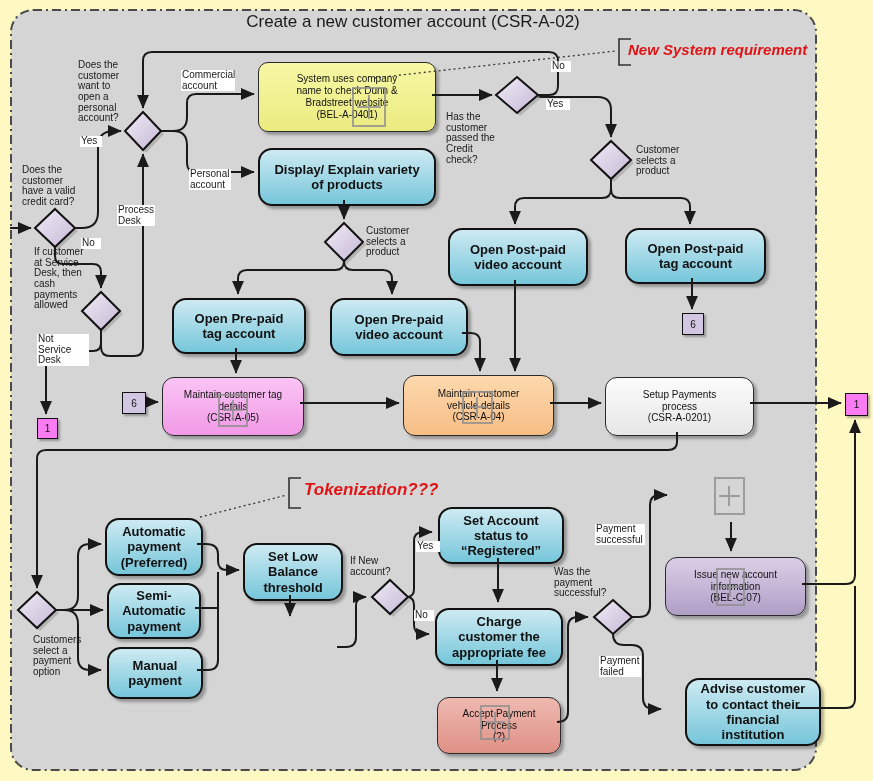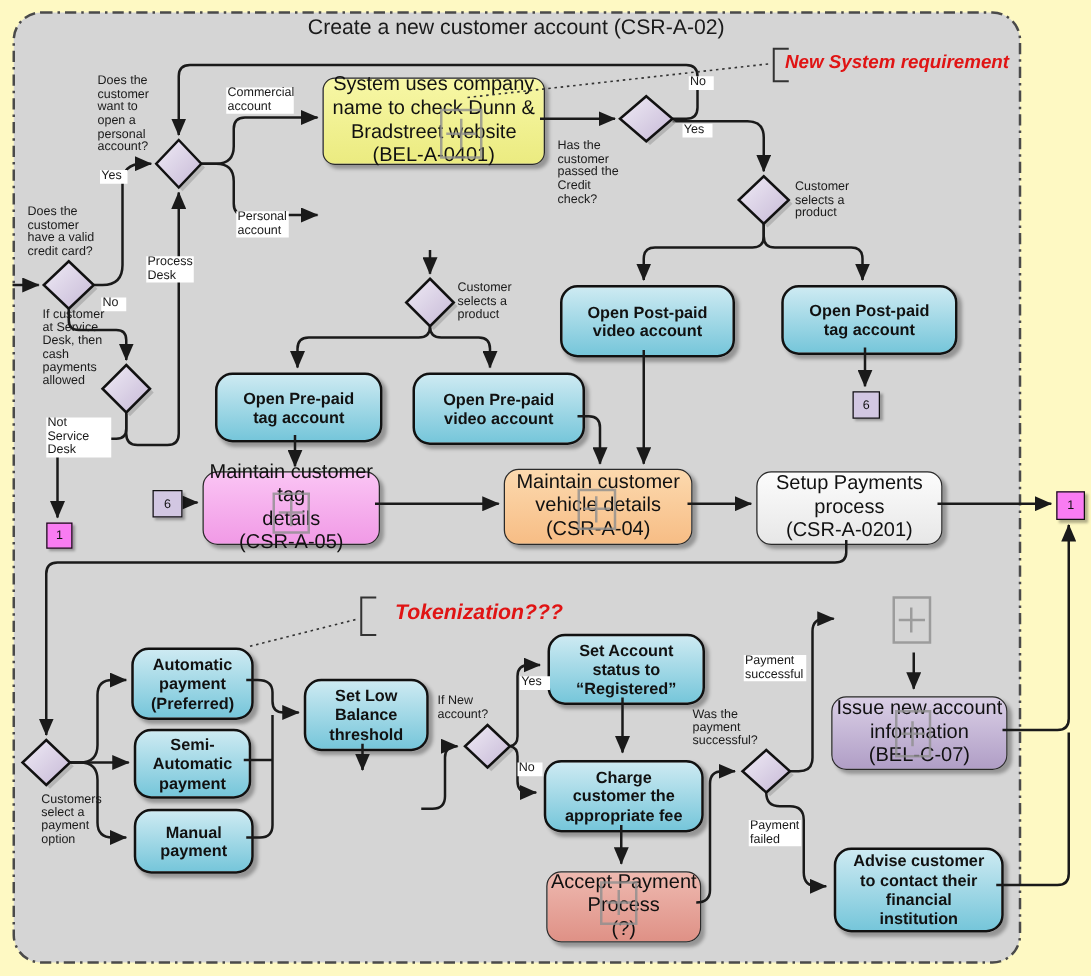--- a/index.html
+++ b/index.html
@@ -5,21 +5,21 @@
   html,body{margin:0;padding:0;background:#fff;}
   .canvas{position:relative;width:873px;height:781px;background:#fef9c3;overflow:hidden;
           font-family:"Liberation Sans",sans-serif;color:#111;}
   svg.layer{position:absolute;left:0;top:0;pointer-events:none;}
   #base{z-index:0;}
   #edges{z-index:2;}
   .title{position:absolute;left:10px;top:12px;width:806px;text-align:center;
          font-size:17px;color:#1a1a1a;z-index:3;}
   .node{position:absolute;display:flex;align-items:center;justify-content:center;
         text-align:center;white-space:pre-line;z-index:1;border-radius:12px;
-        border:1.5px solid #2a2a2a;font-size:16px;line-height:1.18;
+        border:1.5px solid #2a2a2a;font-size:10px;line-height:1.18;
         box-shadow:3px 3px 3px rgba(0,0,0,0.3);padding:1px;}
   .blue{background:linear-gradient(180deg,var(--blue-top),var(--blue-bottom));
         border:2px solid #111;font-weight:bold;font-size:13px;border-radius:14px;}
   .yellow{background:linear-gradient(180deg,var(--yellow-top),var(--yellow-bottom));border-radius:10px;}
   .pinkn{background:linear-gradient(180deg,var(--pink-top),var(--pink-bottom));}
   .orangen{background:linear-gradient(180deg,var(--orange-top),var(--orange-bottom));}
   .whiten{background:linear-gradient(180deg,var(--white-top),var(--white-bottom));}
   .purplen{background:linear-gradient(180deg,var(--purple-top),var(--purple-bottom));}
   .salmonn{background:linear-gradient(180deg,var(--salmon-top),var(--salmon-bottom));}
   .lbl{position:absolute;z-index:3;font-size:10px;line-height:1.07;text-align:left;
@@ -40,20 +40,22 @@
   <svg id="base" class="layer" width="873" height="781" viewBox="0 0 873 781">
     <rect x="11" y="10" width="805" height="760" rx="22" fill="#d5d5d5" stroke="#4a4a4a" stroke-width="2" stroke-dasharray="9 4 2 4"></rect>
   </svg>
 
   <div class="title">Create a new customer account (CSR-A-02)</div>
 
   <div class="node yellow" style="left:258px;top:62px;width:174px;height:66px;">System uses company
 name to check Dunn &amp;
 Bradstreet website
 (BEL-A-0401)</div>
+  <div class="node blue" style="left:258px;top:148px;width:172px;height:52px;">Display/ Explain variety
+of products</div>
   <div class="node blue" style="left:172px;top:298px;width:128px;height:50px;">Open Pre-paid
 tag account</div>
   <div class="node blue" style="left:330px;top:298px;width:132px;height:52px;">Open Pre-paid
 video account</div>
   <div class="node blue" style="left:448px;top:228px;width:134px;height:52px;">Open Post-paid
 video account</div>
   <div class="node blue" style="left:625px;top:228px;width:135px;height:50px;">Open Post-paid
 tag account</div>
   <div class="node pinkn" style="left:162px;top:377px;width:138px;height:55px;">Maintain customer tag
 details
@@ -80,21 +82,21 @@
 “Registered”</div>
   <div class="node blue" style="left:435px;top:608px;width:122px;height:52px;">Charge
 customer the
 appropriate fee</div>
   <div class="node salmonn" style="left:437px;top:697px;width:120px;height:53px;">Accept Payment
 Process
 (?)</div>
   <div class="node purplen" style="left:665px;top:557px;width:137px;height:55px;">Issue new account
 information
 (BEL-C-07)</div>
-  <div class="node blue" style="left:667px;top:678px;width:130px;height:62px;">Advise customer
+  <div class="node blue" style="left:685px;top:678px;width:130px;height:62px;">Advise customer
 to contact their
 financial
 institution</div>
 
   <svg id="edges" class="layer" width="873" height="781" viewBox="0 0 873 781">
     <defs>
       <marker id="arr" markerWidth="7" markerHeight="6" refX="6.6" refY="3" orient="auto">
         <path d="M0,0 L7,3 L0,6 Z" fill="#1a1a1a"></path>
       </marker>
       <linearGradient id="diamGrad" x1="0" y1="0" x2="1" y2="1">
@@ -249,15 +251,15 @@
   <div class="lbl wbg" style="left:414px;top:610px;width:18px;">No</div>
   <div class="lbl" style="left:554px;top:567px;width:54px;">Was the
 payment
 successful?</div>
   <div class="lbl wbg" style="left:595px;top:524px;width:48px;">Payment
 successful</div>
   <div class="lbl wbg" style="left:599px;top:656px;width:40px;">Payment
 failed</div>
 
   <div class="anno" style="left:628px;top:41px;font-size:15px;">New System requirement</div>
-  <div class="anno" style="left:316px;top:480px;font-size:17px;">Tokenization???</div>
+  <div class="anno" style="left:304px;top:480px;font-size:17px;">Tokenization???</div>
 
 </div>
 
 </body></html>

